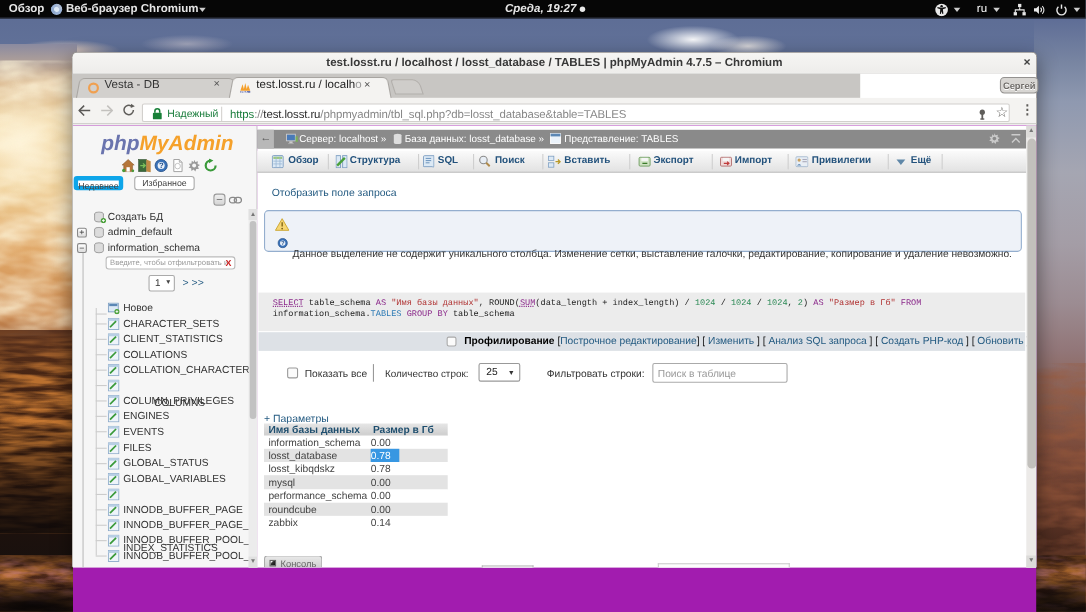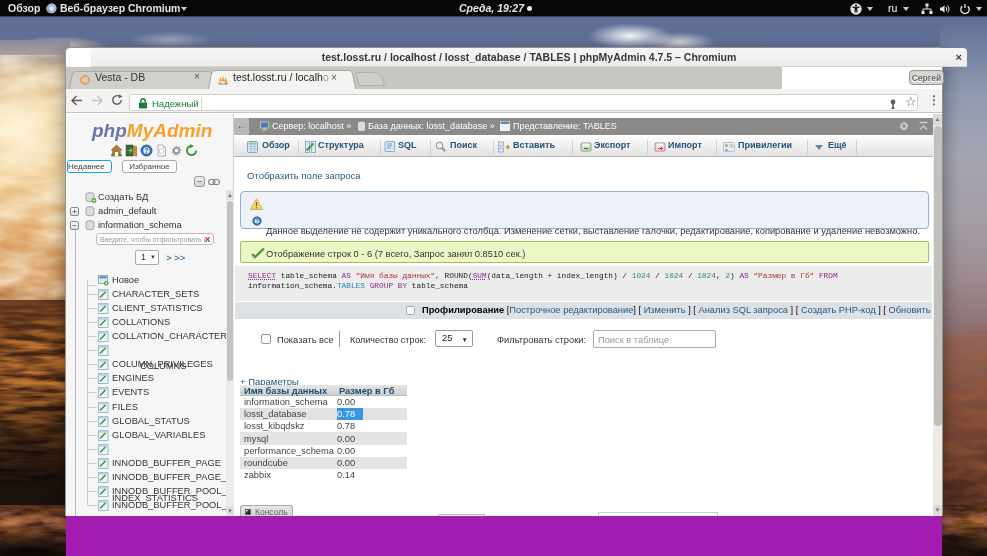--- a/index.html
+++ b/index.html
@@ -12,21 +12,21 @@
 #wall .leftclouds { position:absolute; left:0; top:40px; width:70px; height:290px; background:linear-gradient(180deg, #8a8aa0 0%, #d9b890 12%, #f2d9a8 25%, #efcf97 45%, #e0a869 65%, #cc8a50 85%, #7a4a33 100%); }
 #wall .leftglow { position:absolute; left:0px; top:60px; width:70px; height:140px; background:radial-gradient(ellipse 55px 60px at 18px 70px, rgba(255,245,220,.95), rgba(255,245,220,0) 75%); }
 #wall .leftdark { position:absolute; left:0; top:300px; width:70px; height:256px; background:linear-gradient(180deg,#5a3018 0%,#462414 22%,#3a1e10 48%,#241310 72%,#140e0d 100%); }
 #wall .rightsky { position:absolute; left:940px; top:17px; width:47px; height:539px; background:linear-gradient(180deg,#5e6d96 0%,#7784a1 7%,#8f99b0 14%,#a5a6b2 26%,#a49da6 38%,#9c8c92 48%,#927678 56%,#8a5f51 64%,#7c4c3c 72%,#6b3e2e 80%,#48281d 89%,#241712 97%,#1c1210 100%); }
 #wall .rocks { position:absolute; left:0; top:505px; width:987px; height:51px; background:linear-gradient(180deg,#3a1e14 0%,#50291a 40%,#42221a 70%,#2a140e 100%); }
 
 #topbar { position:absolute; left:0; top:0; width:987px; height:17px; border-bottom:1px solid #3a4156; background:#060606; color:#e6e6e6; font-size:10.5px; }
 #topbar .itm { position:absolute; top:2px; }
 
 #win { position:absolute; left:65px; top:47px; width:878px; height:469px; background:#fff; border:1px solid #96928e; border-bottom:1px solid #7e7a76; border-radius:5px 5px 0 0; box-shadow:0 6px 18px rgba(0,0,0,.45); }
-#titlebar { position:absolute; left:0; top:0; width:876px; height:19px; background:linear-gradient(#f6f5f3,#eeedeb); border-radius:4px 4px 0 0; border-bottom:1px solid #d6d4d1;margin-left:25px; }
+#titlebar { position:absolute; left:0; top:0; width:876px; height:19px; background:linear-gradient(#f6f5f3,#eeedeb); border-radius:4px 4px 0 0; border-bottom:1px solid #d6d4d1; }
 #titlebar .t { width:100%; text-align:center; font-size:10.5px; font-weight:bold; color:#383838; line-height:19px; }
 #titlebar .x { position:absolute; right:5px; top:0; font-size:11px; font-weight:bold; color:#444; line-height:19px; }
 #tabstrip { position:absolute; left:0; top:19px; width:716px; height:22px; background:#c8c6c3; }
 .tab1 { position:absolute; left:3px; top:3px; width:147px; height:19px; background:#d2d0cd; border:1px solid #a8a5a1; border-bottom:none; border-radius:5px 5px 0 0; transform:perspective(20px) rotateX(3deg); transform-origin:bottom; }
 .tab2 { position:absolute; left:142px; top:2px; width:148px; height:20px; background:#f4f3f1; border:1px solid #a8a5a1; border-bottom:none; border-radius:5px 5px 0 0; transform:perspective(20px) rotateX(3deg); transform-origin:bottom; }
 #toolbar { position:absolute; left:0; top:41px; width:876px; height:24px; background:#f4f3f1; border-bottom:1px solid #c9c7c4; }
 #urlbox { position:absolute; left:63px; top:5px; width:789px; height:17px; background:#fff; border:1px solid #d2d0cd; border-radius:2px; }
 #content { position:absolute; left:0; top:66px; width:876px; height:457px; background:#a21caf; overflow:hidden;padding-left:36px; }
 
 #sidebar { position:absolute; left:0; top:0; width:168px; height:402px; background:#f6f6f6; border-right:1px solid #d0d0d0; }
@@ -178,20 +178,21 @@
         <path d="M12 7 A5 5 0 1 1 9.8 2.8" stroke="#5f5d5a" stroke-width="1.6" fill="none"></path>
         <path d="M9.5 0.5 L13.5 3 L9.2 5 Z" fill="#5f5d5a"></path>
       </svg>
   <div id="urlbox">
    <svg class="abs" style="left:8px;top:3px;" width="10" height="11" viewBox="0 0 10 11">
           <rect x="1" y="4.5" width="8" height="6" rx="0.8" fill="#188038"></rect>
           <path d="M2.8 4.5 V3 a2.2 2.2 0 0 1 4.4 0 V4.5" stroke="#188038" stroke-width="1.4" fill="none"></path>
         </svg>
    <div class="abs" style="left:22px;top:3px;font-size:9.5px;color:#1a7d3c;">Надежный</div>
    <div class="abs" style="left:71px;top:2px;width:1px;height:13px;background:#d4d2cf;"></div>
+   <div class="abs" style="left:79px;top:3.5px;font-size:10.4px;color:#888;letter-spacing:-0.1px;"><span style="color:#1a7d3c;">https</span><span>://</span><span style="color:#2b2b2b;">test.losst.ru</span><span>/phpmyadmin/tbl_sql.php?db=losst_database&amp;table=TABLES</span></div>
    <svg class="abs" style="left:758px;top:3.5px;" width="10" height="11" viewBox="0 0 10 11">
           <circle cx="5" cy="3" r="2.4" fill="#5f5d5a"></circle>
           <rect x="4.2" y="4.5" width="1.6" height="5" fill="#5f5d5a"></rect>
           <rect x="3.2" y="8.6" width="3.6" height="1.2" fill="#5f5d5a"></rect>
         </svg>
    <div class="abs" style="left:775px;top:-1px;font-size:13px;color:#5f5d5a;">☆</div>
   </div>
   <div class="abs" style="left:862px;top:4px;font-size:12px;color:#5f5d5a;font-weight:bold;">⋮</div>
  </div>
  <div id="content">
@@ -219,21 +220,21 @@
           <circle cx="6.5" cy="7" r="2.5" fill="none" stroke="#bbb" stroke-width=".8"></circle>
         </svg>
    <svg class="abs" style="left:104px;top:30px;" width="13" height="13" viewBox="0 0 13 13">
           <path d="M6.5 1.2 L7.6 3.2 L9.9 2.6 L9.6 5 L11.8 6 L9.9 7.4 L10.8 9.6 L8.4 9.6 L7.6 11.9 L6 10.2 L4 11.4 L3.8 9 L1.4 8.6 L3 6.8 L1.6 4.8 L4 4.6 L4.4 2.2 L6.1 3.6 Z" fill="#9a9a9a"></path>
           <circle cx="6.5" cy="6.5" r="1.8" fill="#f6f6f6"></circle>
         </svg>
    <svg class="abs" style="left:119px;top:30px;" width="13" height="13" viewBox="0 0 13 13">
           <path d="M11 6.5 A4.5 4.5 0 1 1 6.5 2" stroke="#3a9a3a" stroke-width="2" fill="none"></path>
           <path d="M5 0 L9 2 L5 4.5 Z" fill="#3a9a3a"></path>
         </svg>
-   <div class="abs" style="left:1px;top:46px;width:45px;height:13px;background:#fff;border:1px solid #0ea5e9;border-radius:3px;font-size:8px;color:#444;text-align:left;line-height:12px;">Недавнее</div>
+   <div class="abs" style="left:1px;top:46px;width:45px;height:13px;background:#fff;border:4px solid #0ea5e9;border-radius:3px;font-size:8px;color:#444;text-align:center;line-height:12px;">Недавнее</div>
    <div class="abs" style="left:56px;top:46px;width:55px;height:13px;background:#fff;border:1px solid #aaa;border-radius:3px;font-size:8px;color:#444;text-align:center;line-height:12px;">Избранное</div>
    <div class="abs" style="left:128px;top:62px;width:11px;height:11px;background:linear-gradient(#efefef,#d5d5d5);border:1px solid #999;border-radius:3px;color:#555;font-size:9px;text-align:center;line-height:9px;">–</div>
    <svg class="abs" style="left:142px;top:64px;" width="12" height="8" viewBox="0 0 12 8">
           <rect x="0.5" y="1.5" width="6.5" height="5" rx="2.5" fill="none" stroke="#8a8a8a" stroke-width="1.2"></rect>
           <rect x="5" y="1.5" width="6.5" height="5" rx="2.5" fill="none" stroke="#8a8a8a" stroke-width="1.2"></rect>
         </svg>
    <div id="tree">
     <div class="abs" style="left:9px;top:115px;width:1px;height:287px;background:#bbb;"></div>
     <div class="abs" style="left:21px;top:166px;width:1px;height:225px;background:#ccc;"></div>
     <svg class="abs" style="left:19px;top:78px;" width="12" height="11" viewBox="0 0 12 11">
@@ -486,27 +487,20 @@
             <path d="M6.5 0.8 L12.6 11.4 L0.4 11.4 Z" fill="#f6d673" stroke="#c9a227" stroke-width=".8"></path>
             <path d="M6.5 4 V8" stroke="#7a6010" stroke-width="1.2"></path>
             <circle cx="6.5" cy="9.8" r=".8" fill="#7a6010"></circle>
           </svg>
     <div class="abs" style="left:25px;top:7px;font-size:9.3px;color:#333;margin-top:27px;">Данное выделение не содержит уникального столбца. Изменение сетки, выставление галочки, редактирование, копирование и удаление невозможно.</div>
     <svg class="abs" style="left:11px;top:24px;" width="10" height="10" viewBox="0 0 13 13">
             <circle cx="6.5" cy="6.5" r="5.5" fill="#3a72b8" stroke="#23508a" stroke-width=".8"></circle>
             <circle cx="6.5" cy="6.5" r="3.2" fill="#e8f0fa"></circle>
             <text x="4.6" y="9" font-size="7" fill="#23508a" font-weight="bold">?</text>
           </svg>
-   </div>
-   <div class="abs" style="left:6px;top:127px;width:689px;height:22px;background:#edf7c6;border:1px solid #9bc25c;border-radius:2px;">
-    <svg class="abs" style="left:10px;top:5px;" width="14" height="12" viewBox="0 0 14 12">
-            <path d="M1 7 L4 10 L13 1.5" stroke="#4a9a3a" stroke-width="2.4" fill="none"></path>
-            <path d="M1 8.5 L4 11.5" stroke="#8ab87a" stroke-width="1.4" fill="none"></path>
-          </svg>
-    <div class="abs" style="left:25px;top:7px;font-size:9.3px;color:#333;">Отображение строк 0 - 6 (7 всего, Запрос занял 0.8510 сек.)</div>
    </div>
    <div class="abs" style="left:1px;top:151.5px;width:697px;height:35px;background:#ececec;font-family:'Liberation Mono',monospace;font-size:7.8px;color:#222;">
     <div class="abs" style="left:13px;top:6px;white-space:nowrap;"><span style="color:#8b2a8b;text-decoration:underline dotted;">SELECT</span> table_schema <span style="color:#8b2a8b;">AS</span> <span style="color:#b03333;">"Имя базы данных"</span>, ROUND(<span style="color:#8b2a8b;text-decoration:underline dotted;">SUM</span>(data_length + index_length) / <span style="color:#2e8b57;">1024</span> / <span style="color:#2e8b57;">1024</span> / <span style="color:#2e8b57;">1024</span>, <span style="color:#2e8b57;">2</span>) <span style="color:#8b2a8b;">AS</span> <span style="color:#b03333;">"Размер в Гб"</span> <span style="color:#8b2a8b;">FROM</span></div>
     <div class="abs" style="left:13px;top:16px;white-space:nowrap;">information_schema.<span style="color:#2e7bb5;">TABLES</span> <span style="color:#8b2a8b;">GROUP BY</span> table_schema</div>
    </div>
    <div class="abs" style="left:1px;top:188px;width:697px;height:17px;background:#dde1e6;">
     <div class="abs" style="left:171px;top:3.5px;width:9px;height:9px;background:#fbfbfb;border:1px solid #aaa;border-radius:2px;"></div>
     <div class="abs" style="left:187px;top:3px;font-size:9.3px;color:#000;white-space:nowrap;"><b>Профилирование</b> <span style="color:#111">[</span><span class="lnk">Построчное редактирование</span><span style="color:#111">] [ </span><span class="lnk">Изменить</span><span style="color:#111"> ] [ </span><span class="lnk">Анализ SQL запроса</span><span style="color:#111"> ] [ </span><span class="lnk">Создать PHP-код</span><span style="color:#111"> ] [ </span><span class="lnk">Обновить</span><span style="color:#111"> ]</span></div>
    </div>
    <div class="abs" style="left:27px;top:220px;width:10px;height:10px;background:#fbfbfb;border:1px solid #999;border-radius:2px;"></div>

